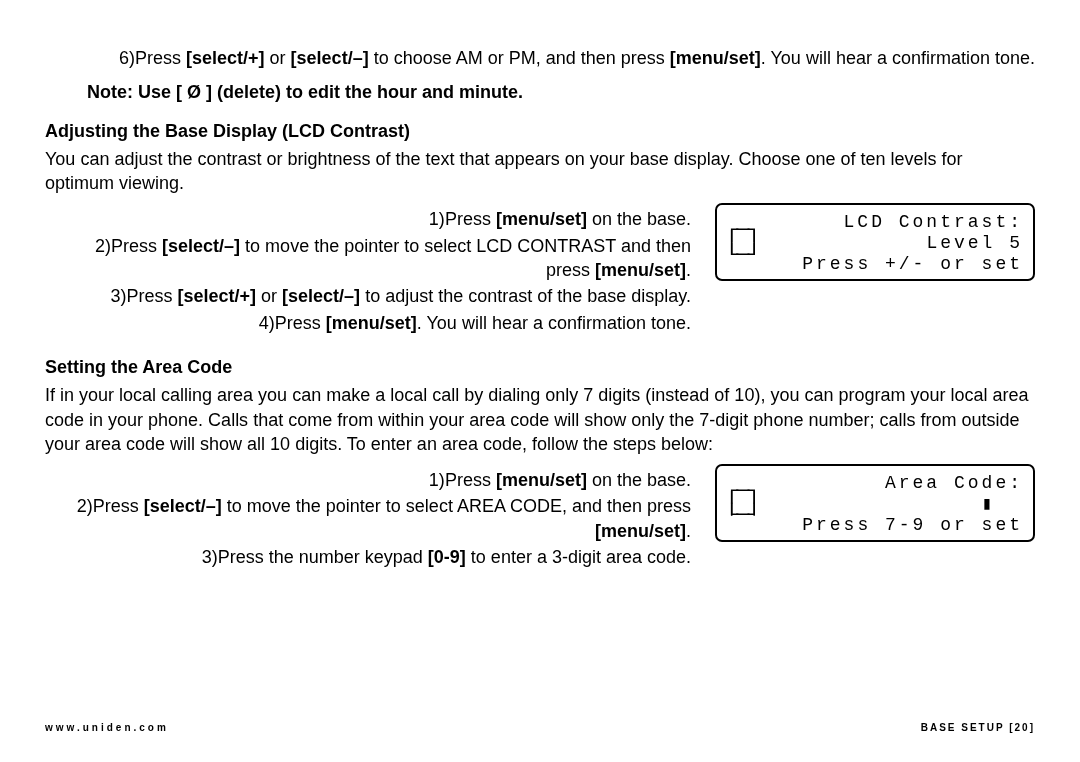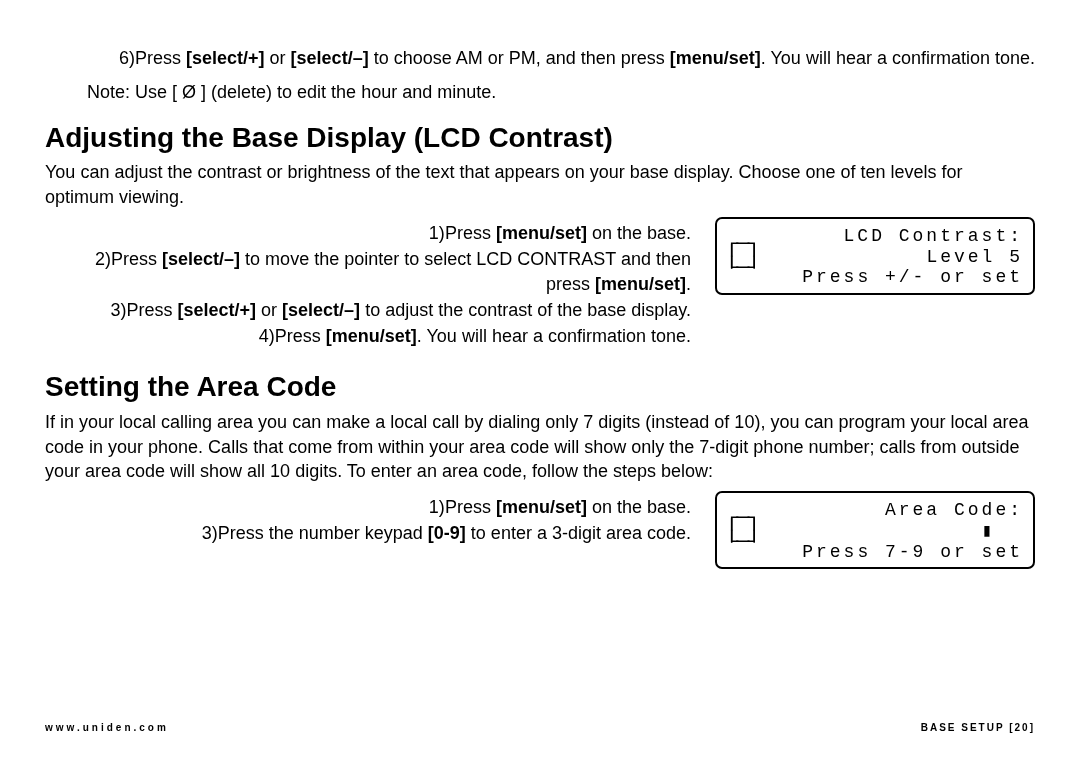--- a/index.html
+++ b/index.html
@@ -24,25 +24,25 @@
     padding-left: 42px;
     text-indent: -26px;
     margin: 2px 0;
   }
   .step-list li .num {
     display: inline-block;
     width: 26px;
     text-indent: 0;
   }
   .note {
-    font-weight: normal;
+    font-weight: bold;
     margin: 10px 0 14px 42px;
   }
   h2 {
-    font-size: 28px;
+    font-size: 18px;
     font-weight: bold;
     margin: 10px 0 4px 0;
   }
   .paragraph {
     margin: 2px 0 6px 0;
   }
   .row {
     display: flex;
     align-items: flex-start;
     gap: 24px;
@@ -139,20 +139,23 @@
 <h2>Setting the Area Code</h2>
 <div class="paragraph">If in your local calling area you can make a local call by dialing only 7 digits (instead of 10), you can program your local area code in your phone. Calls that come from within your area code will show only the 7-digit phone number; calls from outside your area code will show all 10 digits. To enter an area code, follow the steps below:</div>
 
 <div class="row">
   <div class="left">
     <ul class="step-list">
       <li>
         <span class="num">1)</span><span>Press </span><b>[menu/set]</b><span> on the base.</span>
       </li>
       <li>
+        <span class="num">2)</span><span>Press </span><b>[select/–]</b><span> to move the pointer to select AREA CODE, and then press </span><b>[menu/set]</b><span>.</span>
+      </li>
+      <li>
         <span class="num">3)</span><span>Press the number keypad </span><b>[0-9]</b><span> to enter a 3-digit area code.</span>
       </li>
     </ul>
   </div>
   <div class="lcd">
     <div class="glyph">┌─┐
 │ │
 └─┘</div>
     <div class="lines"><span>Area Code:</span>
 <span>▮  </span>

